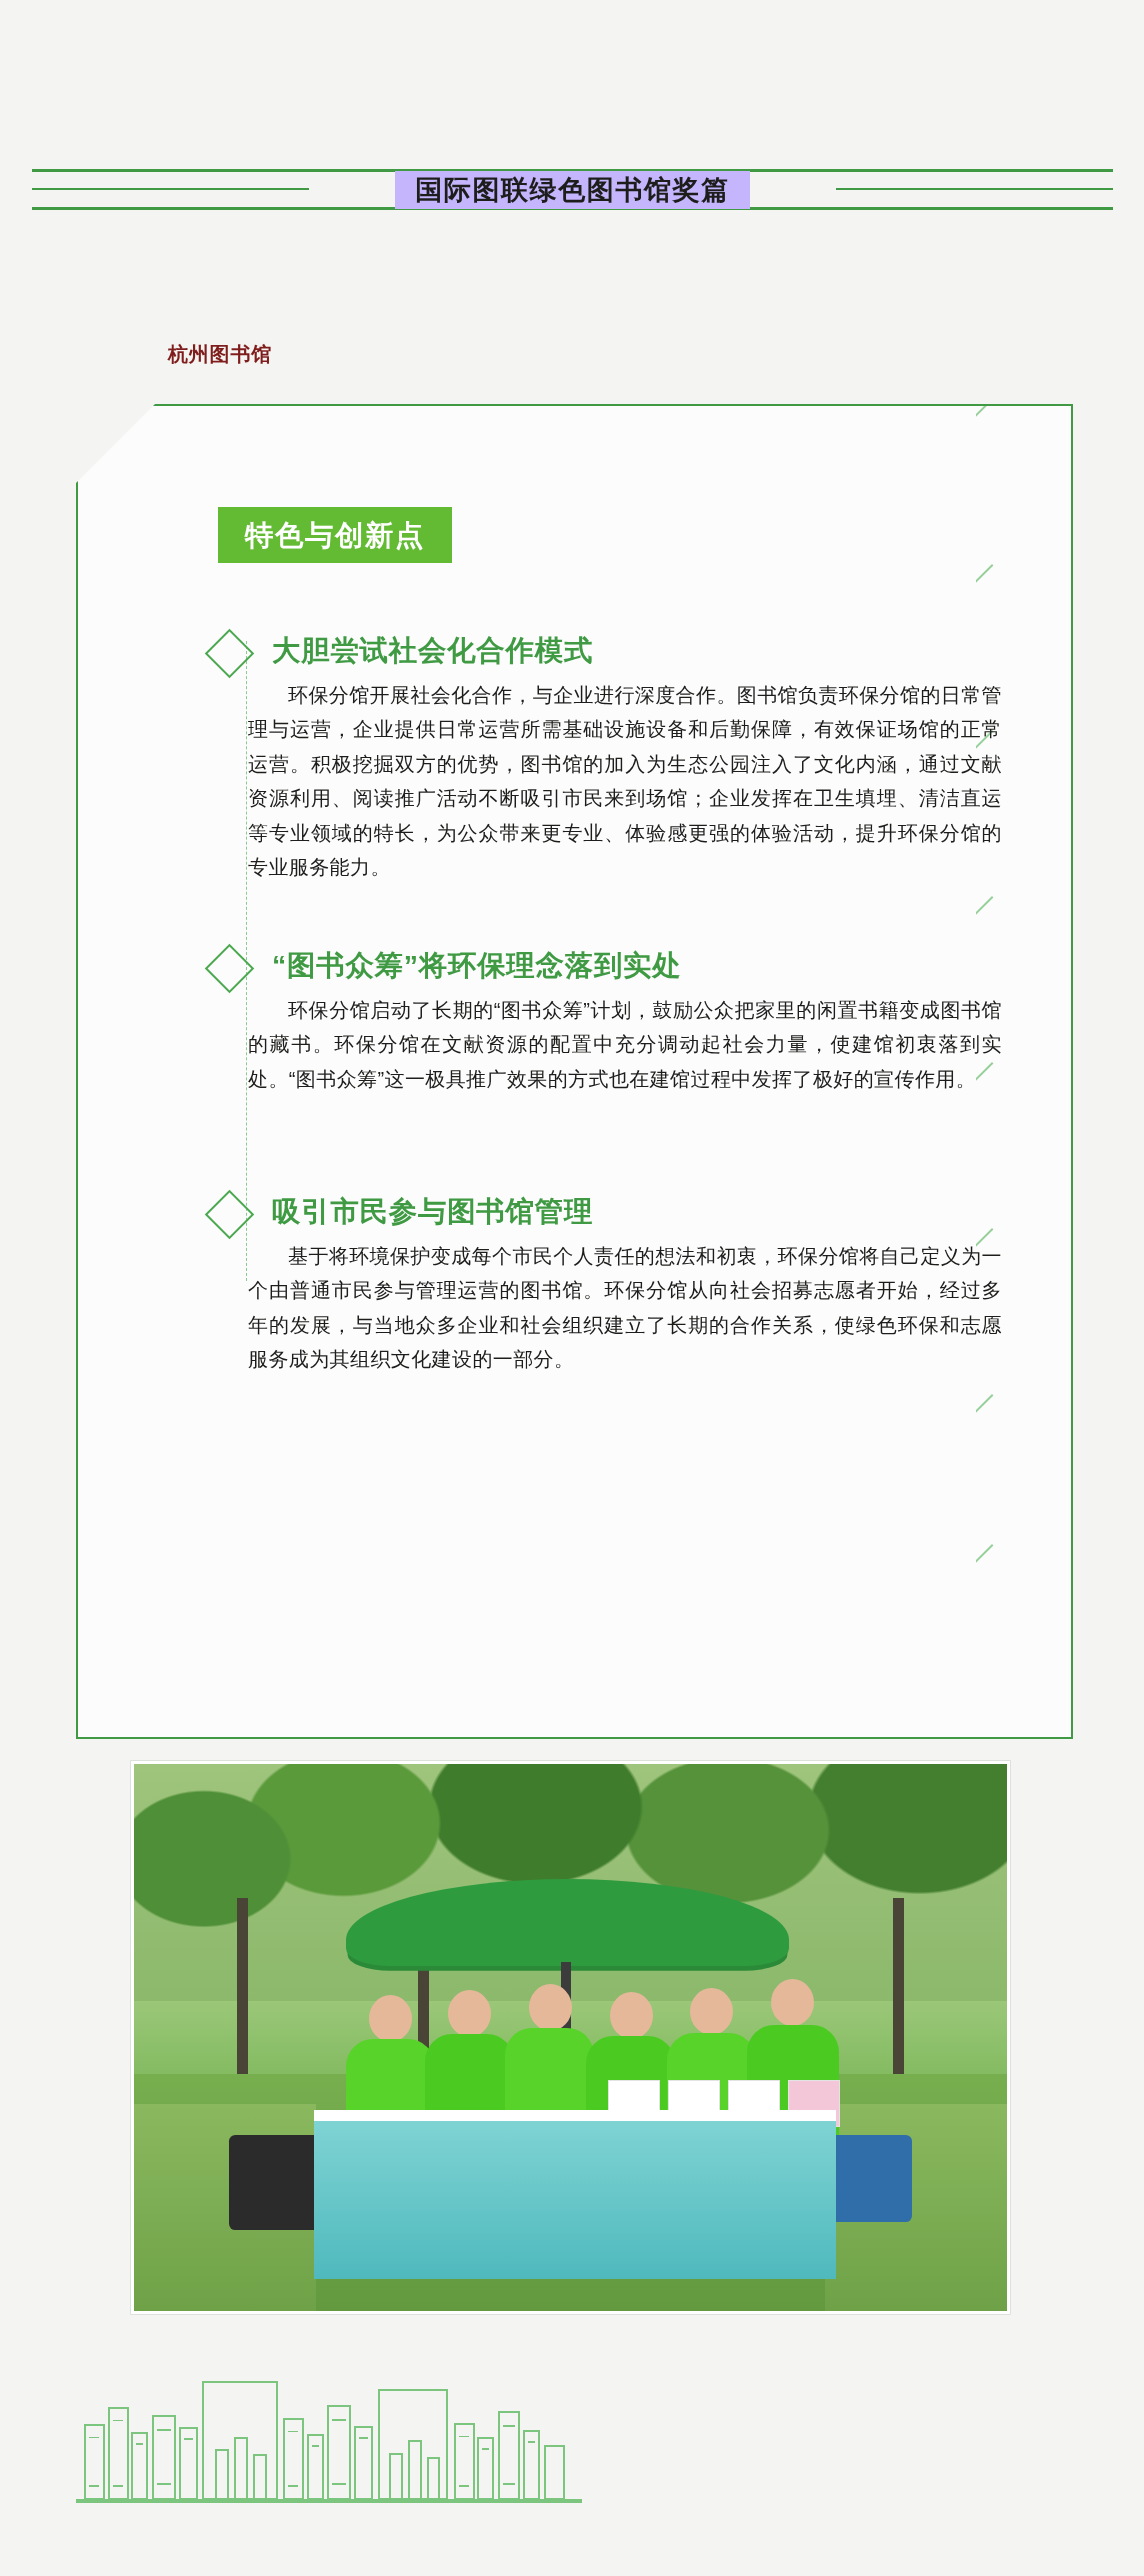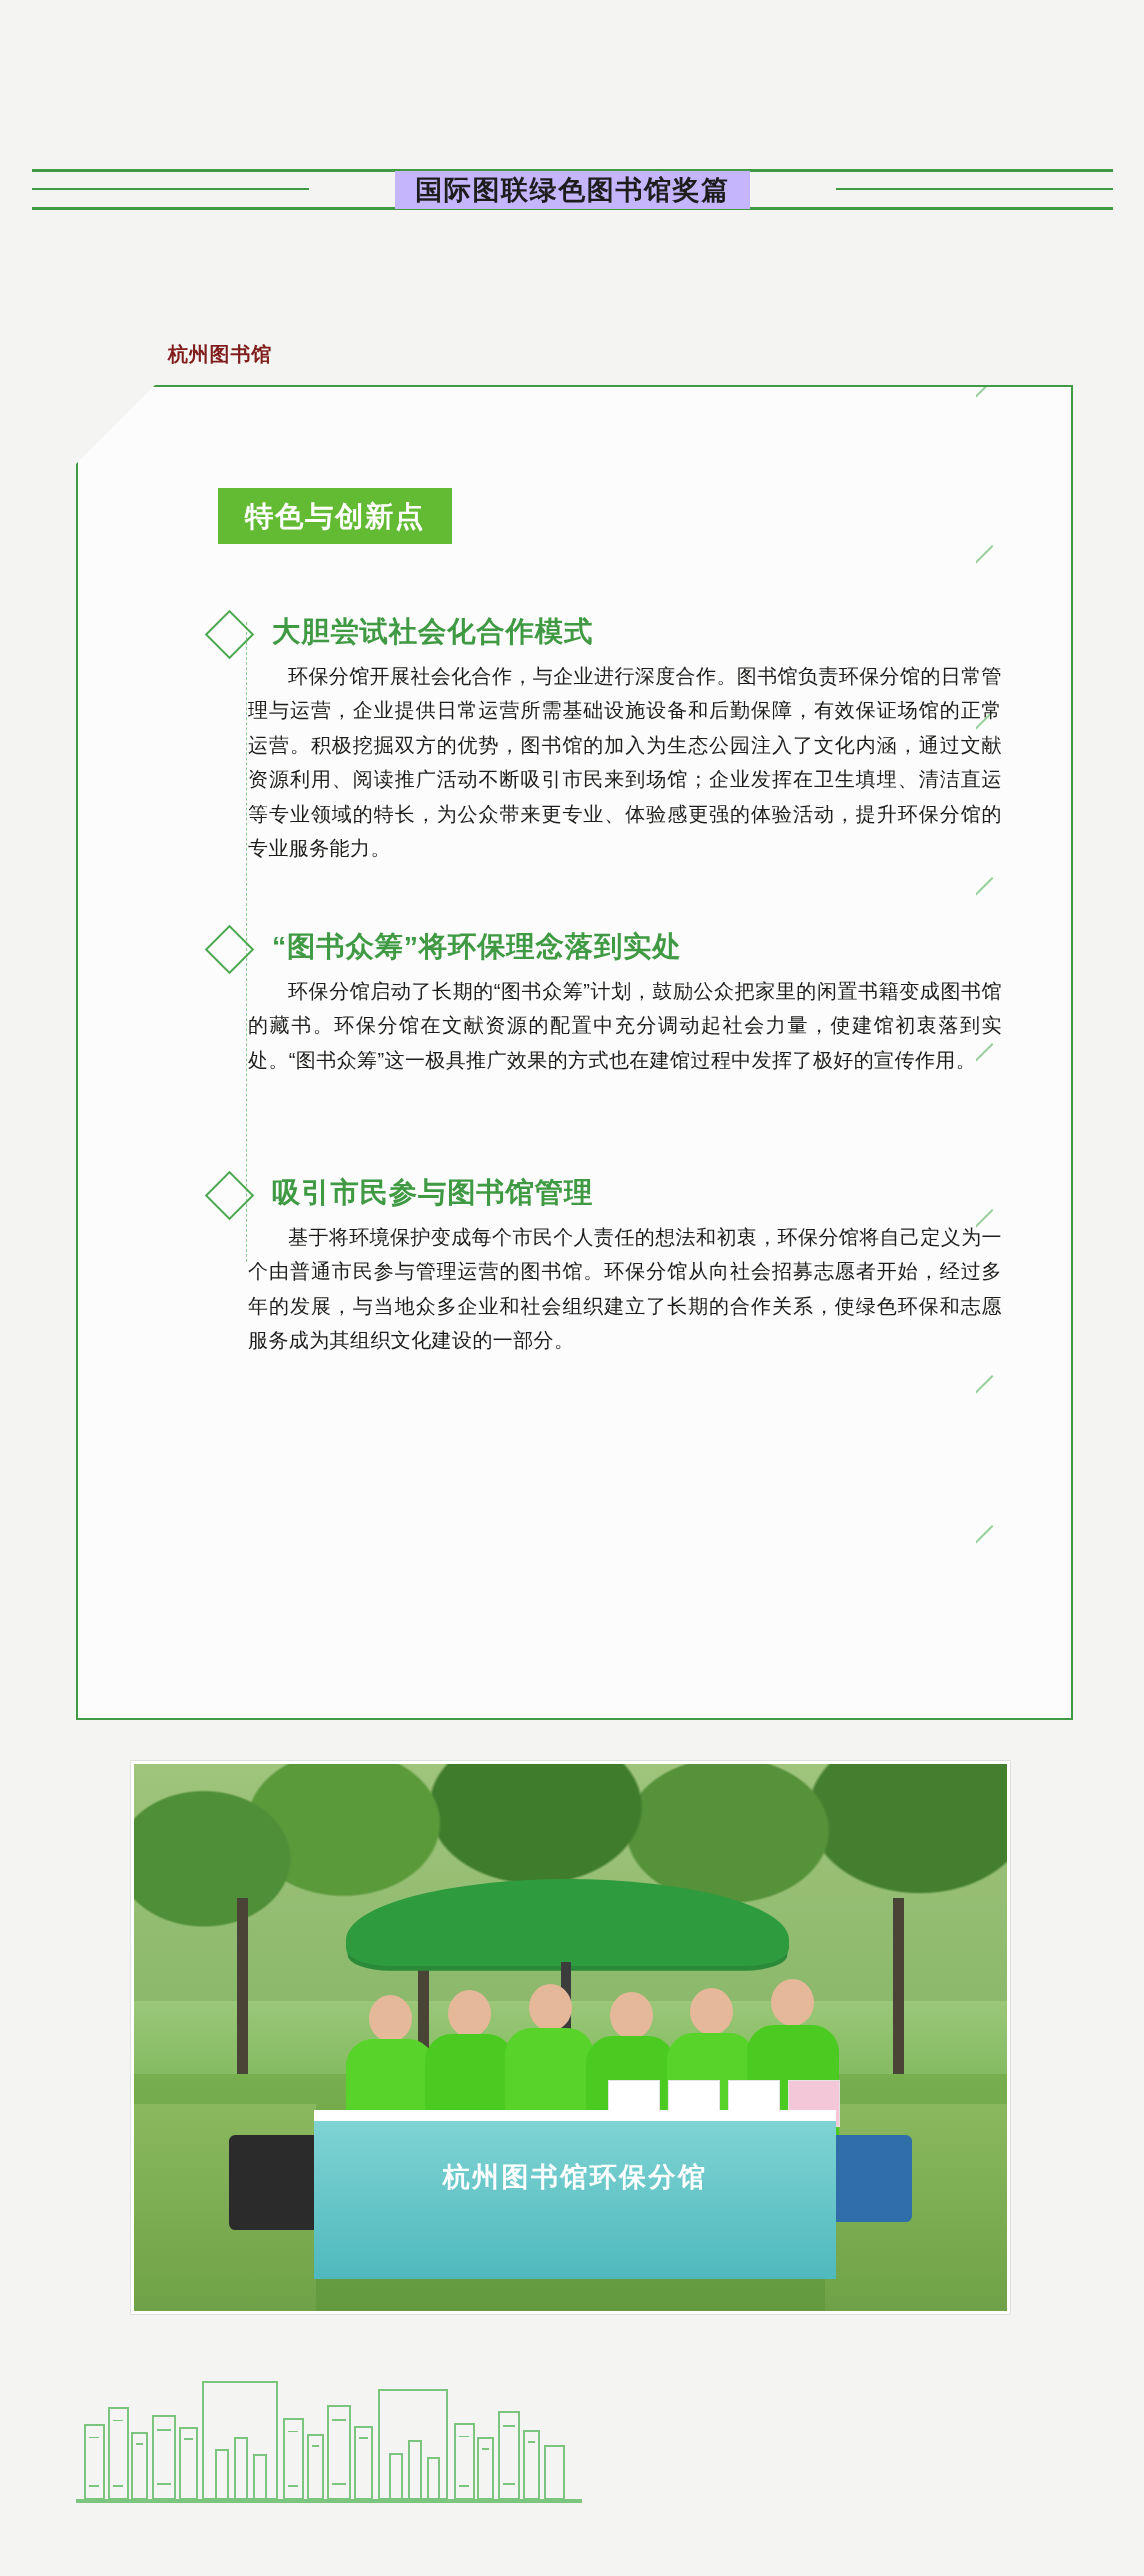--- a/index.html
+++ b/index.html
@@ -48,21 +48,21 @@
   .lib-name {
     position:absolute;
     top:341px; left:168px;
     font-size:20px; font-weight:bold; color:#7f1d1d;
     letter-spacing:0.8px;
   }
 
   
   .panel {
     position:absolute;
-    top:385px; left:76px;
+    top:404px; left:76px;
     width:997px; height:1335px;border-radius:6px;
   }
   .panel-frame {
     position:absolute; inset:0;
     border:2.4px solid #3f9a43;
     background:#fbfcfb;
     clip-path: polygon(79px 0, 100% 0, 100% 100%, 0 100%, 0 79px);
   }
   
   .hatch {
@@ -294,21 +294,20 @@
   <div class="ph ph-chair"></div>
   <div class="ph ph-chair2"></div>
 
   <div class="ph ph-boxes" style="left:474px; width:52px;"></div>
   <div class="ph ph-boxes" style="left:534px; width:52px;"></div>
   <div class="ph ph-boxes" style="left:594px; width:52px;"></div>
   <div class="ph ph-boxes" style="left:654px; width:52px; background:#f3c6d8;"></div>
 
   <div class="ph ph-tablecloth-top"></div>
   <div class="ph ph-table"></div>
-  <div class="ph ph-table-text">杭州图书馆环保分馆</div>
 </div>
 
 <div class="footer">
   <div class="shelf-base"></div>
 
   <div class="book" style="left:8px; width:20.5px; height:76px;">
       <i style="top:11px;"></i>
       <i style="bottom:11px;"></i>
     </div>
   <div class="book" style="left:32px; width:20.5px; height:93px;">

